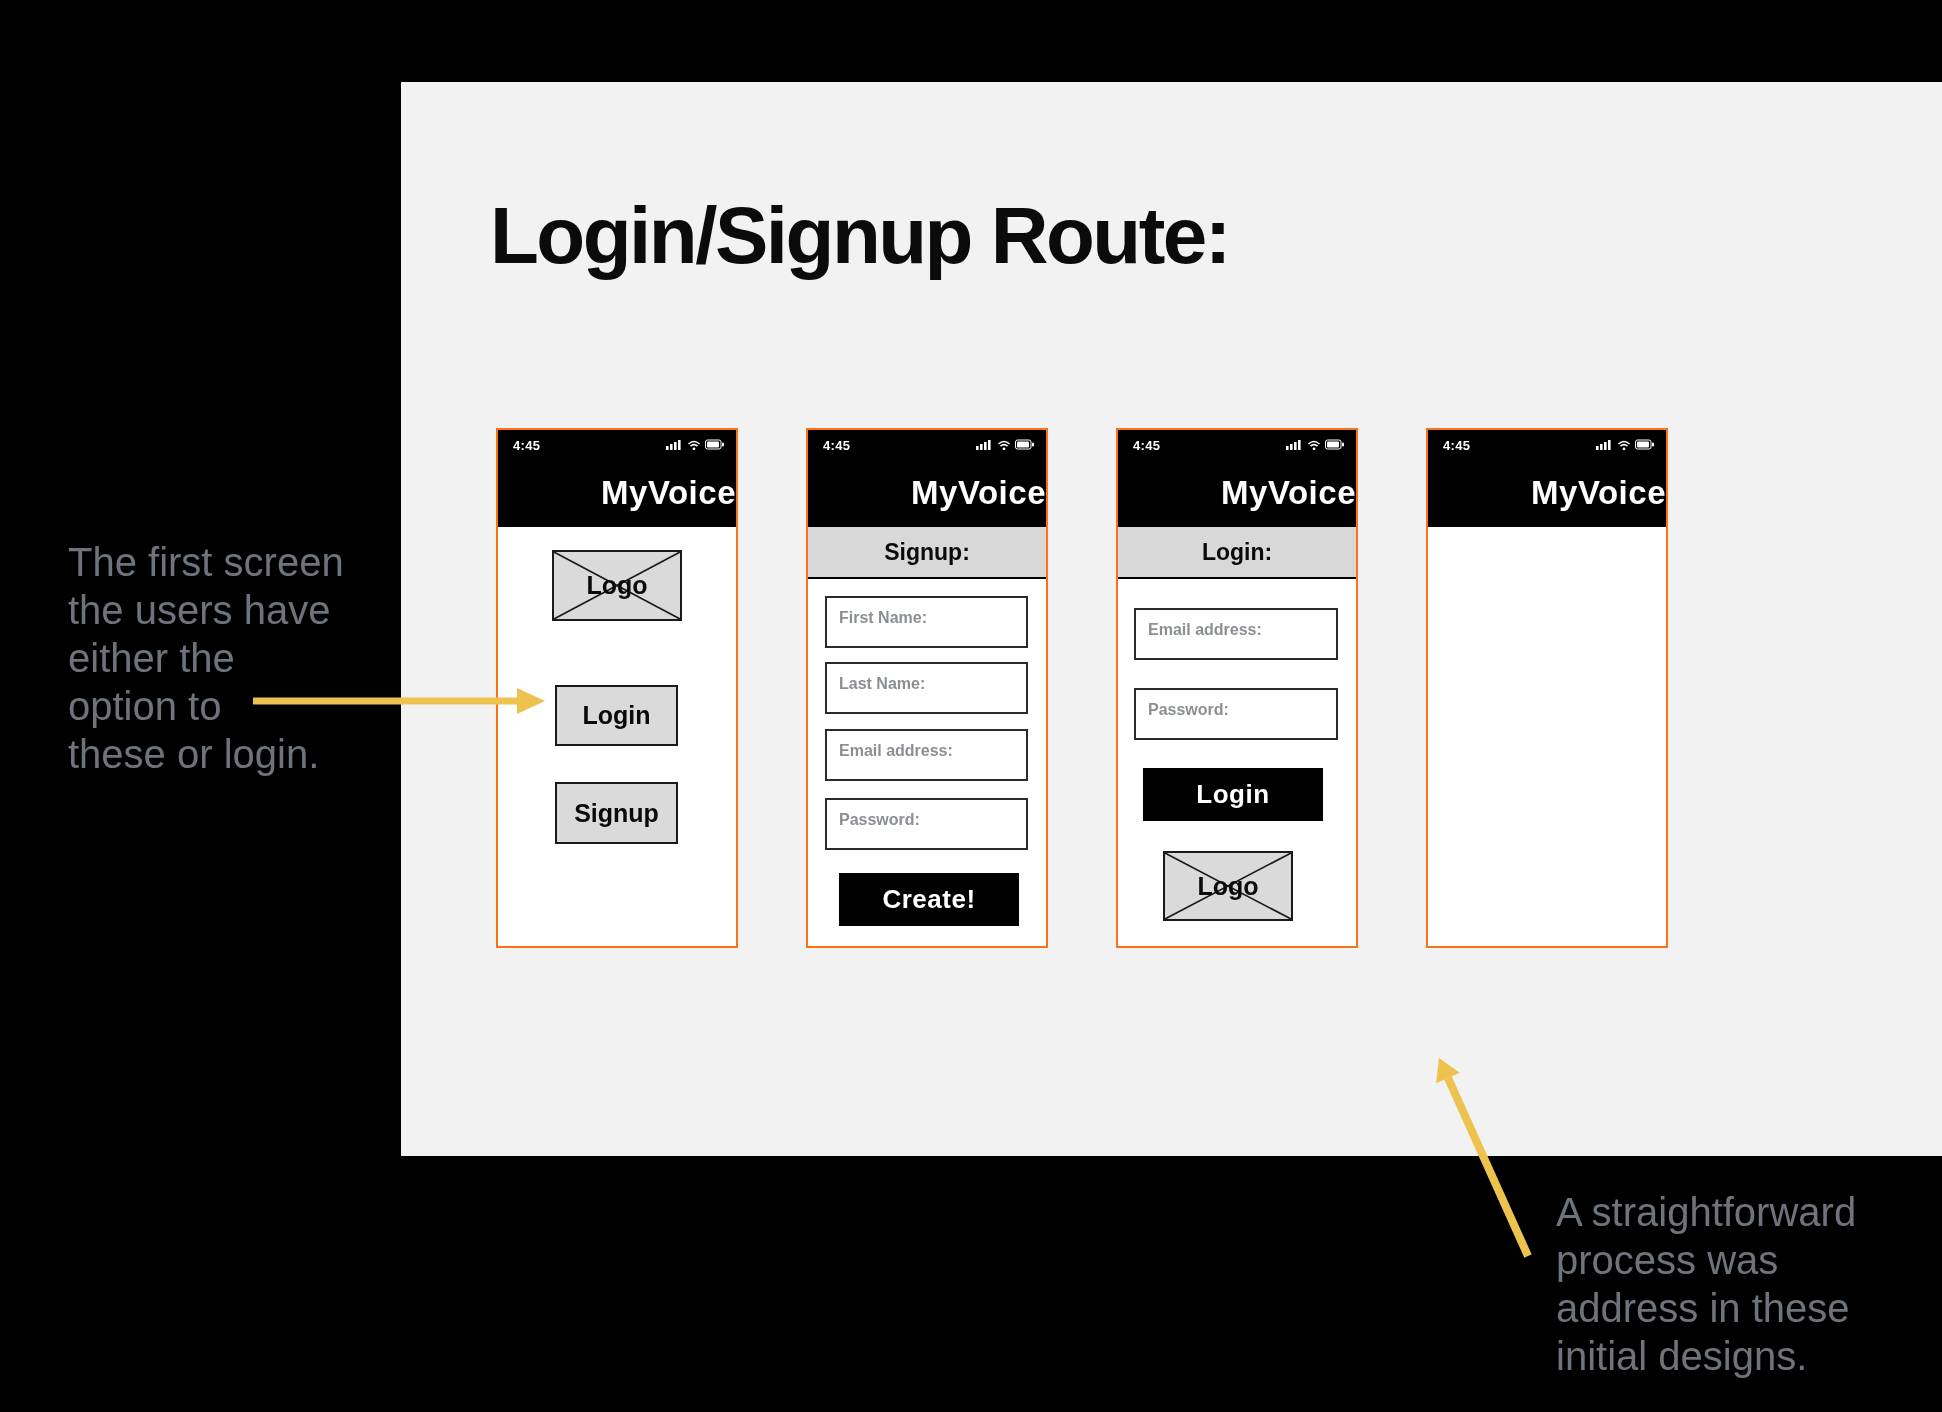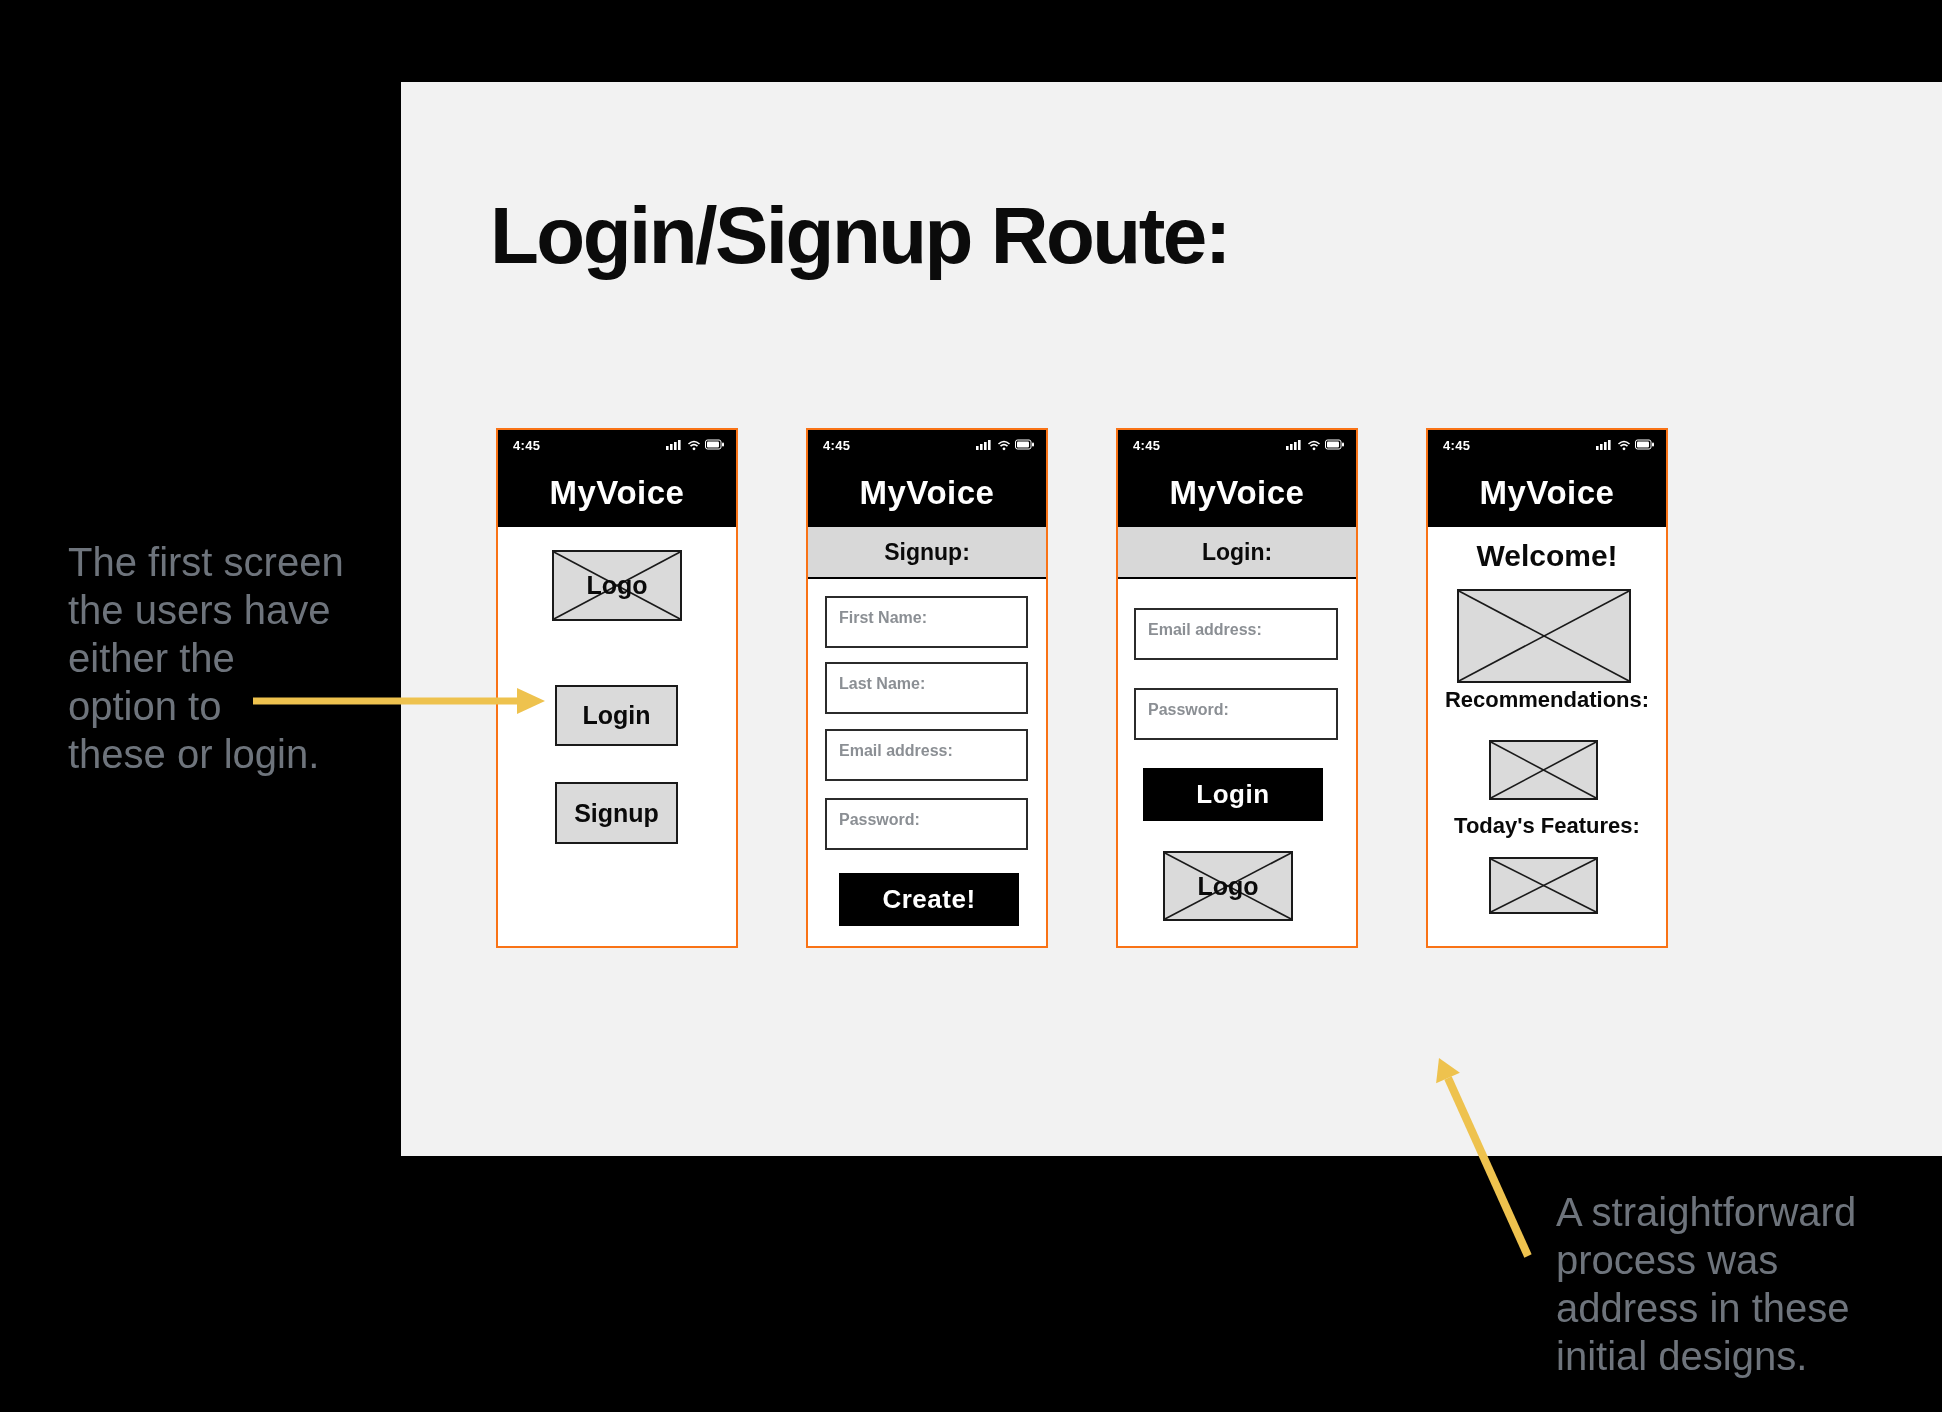--- a/index.html
+++ b/index.html
@@ -9,21 +9,21 @@
   .page-title{position:absolute;left:89px;top:108px;font-size:80px;font-weight:800;
        color:#0B0B0B;letter-spacing:-2.5px;white-space:nowrap;}
   
   .phone{position:absolute;top:346px;width:242px;height:520px;background:#fff;
        border:2px solid #f97316;box-sizing:border-box;}
   .phone-1{left:95px;} .phone-2{left:405px;} .phone-3{left:715px;} .phone-4{left:1025px;}
   .phone-header{position:absolute;left:0;top:0;width:100%;height:97px;background:#000;color:#fff;}
   .status-row{position:absolute;left:0;top:7px;width:100%;height:16px;}
   .status-time{position:absolute;left:15px;top:1px;font-size:13px;font-weight:600;letter-spacing:.3px;}
   .status-icons{position:absolute;right:11px;top:2px;display:flex;gap:4px;align-items:center;}
-  .app-title{position:absolute;left:0;top:44px;width:100%;text-align:center;
+  .app-title{position:absolute;left:0;top:44px;width:100%;text-align:right;
        font-size:33px;font-weight:800;letter-spacing:.5px;}
   .phone-body{position:absolute;left:0;top:97px;right:0;bottom:0;}
   .banner{position:absolute;left:0;top:0;width:100%;height:52px;background:#D8D8D8;
        border-bottom:2px solid #000;box-sizing:border-box;text-align:center;
        line-height:50px;font-size:23px;font-weight:700;color:#0a0a0a;}
   .xbox{position:absolute;background:#DADADA;border:2px solid #1a1a1a;box-sizing:border-box;}
   .xbox svg{position:absolute;left:0;top:0;width:100%;height:100%;}
   .xbox line{stroke:#1a1a1a;stroke-width:1.6;vector-effect:non-scaling-stroke;}
   .xlabel{position:absolute;left:0;top:0;width:100%;height:100%;display:flex;
        align-items:center;justify-content:center;font-size:25px;font-weight:700;color:#0a0a0a;}
@@ -190,43 +190,20 @@
             </svg>
           <svg width="20" height="12">
               <rect x="0.5" y="1" width="15.5" height="9" rx="2" stroke="#fff" fill="none"></rect>
               <rect x="2" y="2.5" width="12" height="6" rx="1" fill="#fff"></rect>
               <rect x="17" y="3.5" width="2" height="4" rx="1" fill="#fff"></rect>
             </svg>
         </span>
       </div>
       <div class="app-title">MyVoice</div>
     </div>
-    <div class="phone-body">
-      <div class="screen-heading" style="top:12px;font-size:30px;">Welcome!</div>
-      <div class="xbox" style="left:29px;top:62px;width:174px;height:94px;">
-        <svg viewBox="0 0 100 100" preserveAspectRatio="none">
-            <line x1="0" y1="0" x2="100" y2="100"></line>
-            <line x1="100" y1="0" x2="0" y2="100"></line>
-          </svg>
-      </div>
-      <div class="section-label" style="top:160px;">Recommendations:</div>
-      <div class="xbox" style="left:61px;top:213px;width:109px;height:60px;">
-        <svg viewBox="0 0 100 100" preserveAspectRatio="none">
-            <line x1="0" y1="0" x2="100" y2="100"></line>
-            <line x1="100" y1="0" x2="0" y2="100"></line>
-          </svg>
-      </div>
-      <div class="section-label" style="top:286px;">Today's Features:</div>
-      <div class="xbox" style="left:61px;top:330px;width:109px;height:57px;">
-        <svg viewBox="0 0 100 100" preserveAspectRatio="none">
-            <line x1="0" y1="0" x2="100" y2="100"></line>
-            <line x1="100" y1="0" x2="0" y2="100"></line>
-          </svg>
-      </div>
-    </div>
   </div>
 </div>
 
 <div class="note note-left">The first screen
 the users have
 either the
 option to
 these or login.</div>
 <div class="note note-right">A straightforward
 process was

